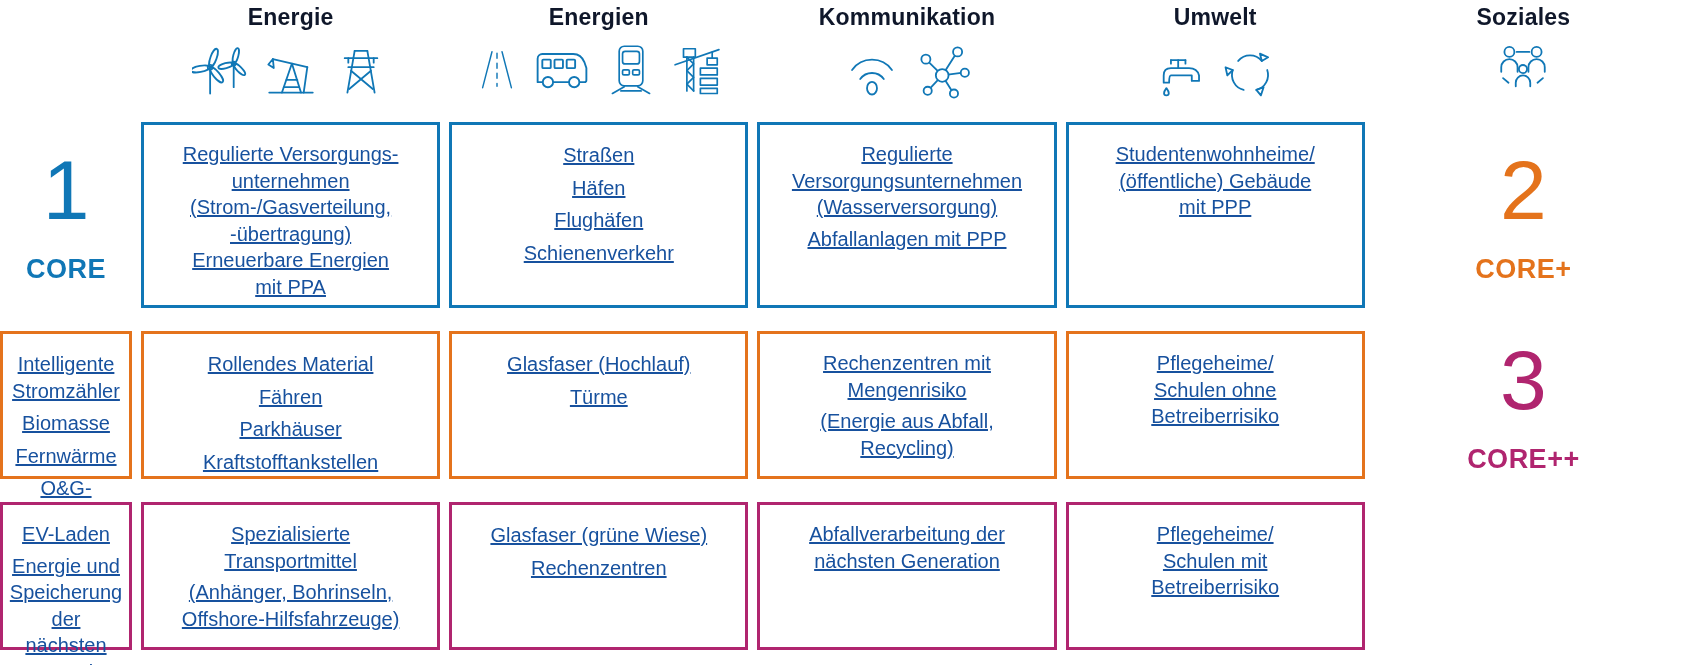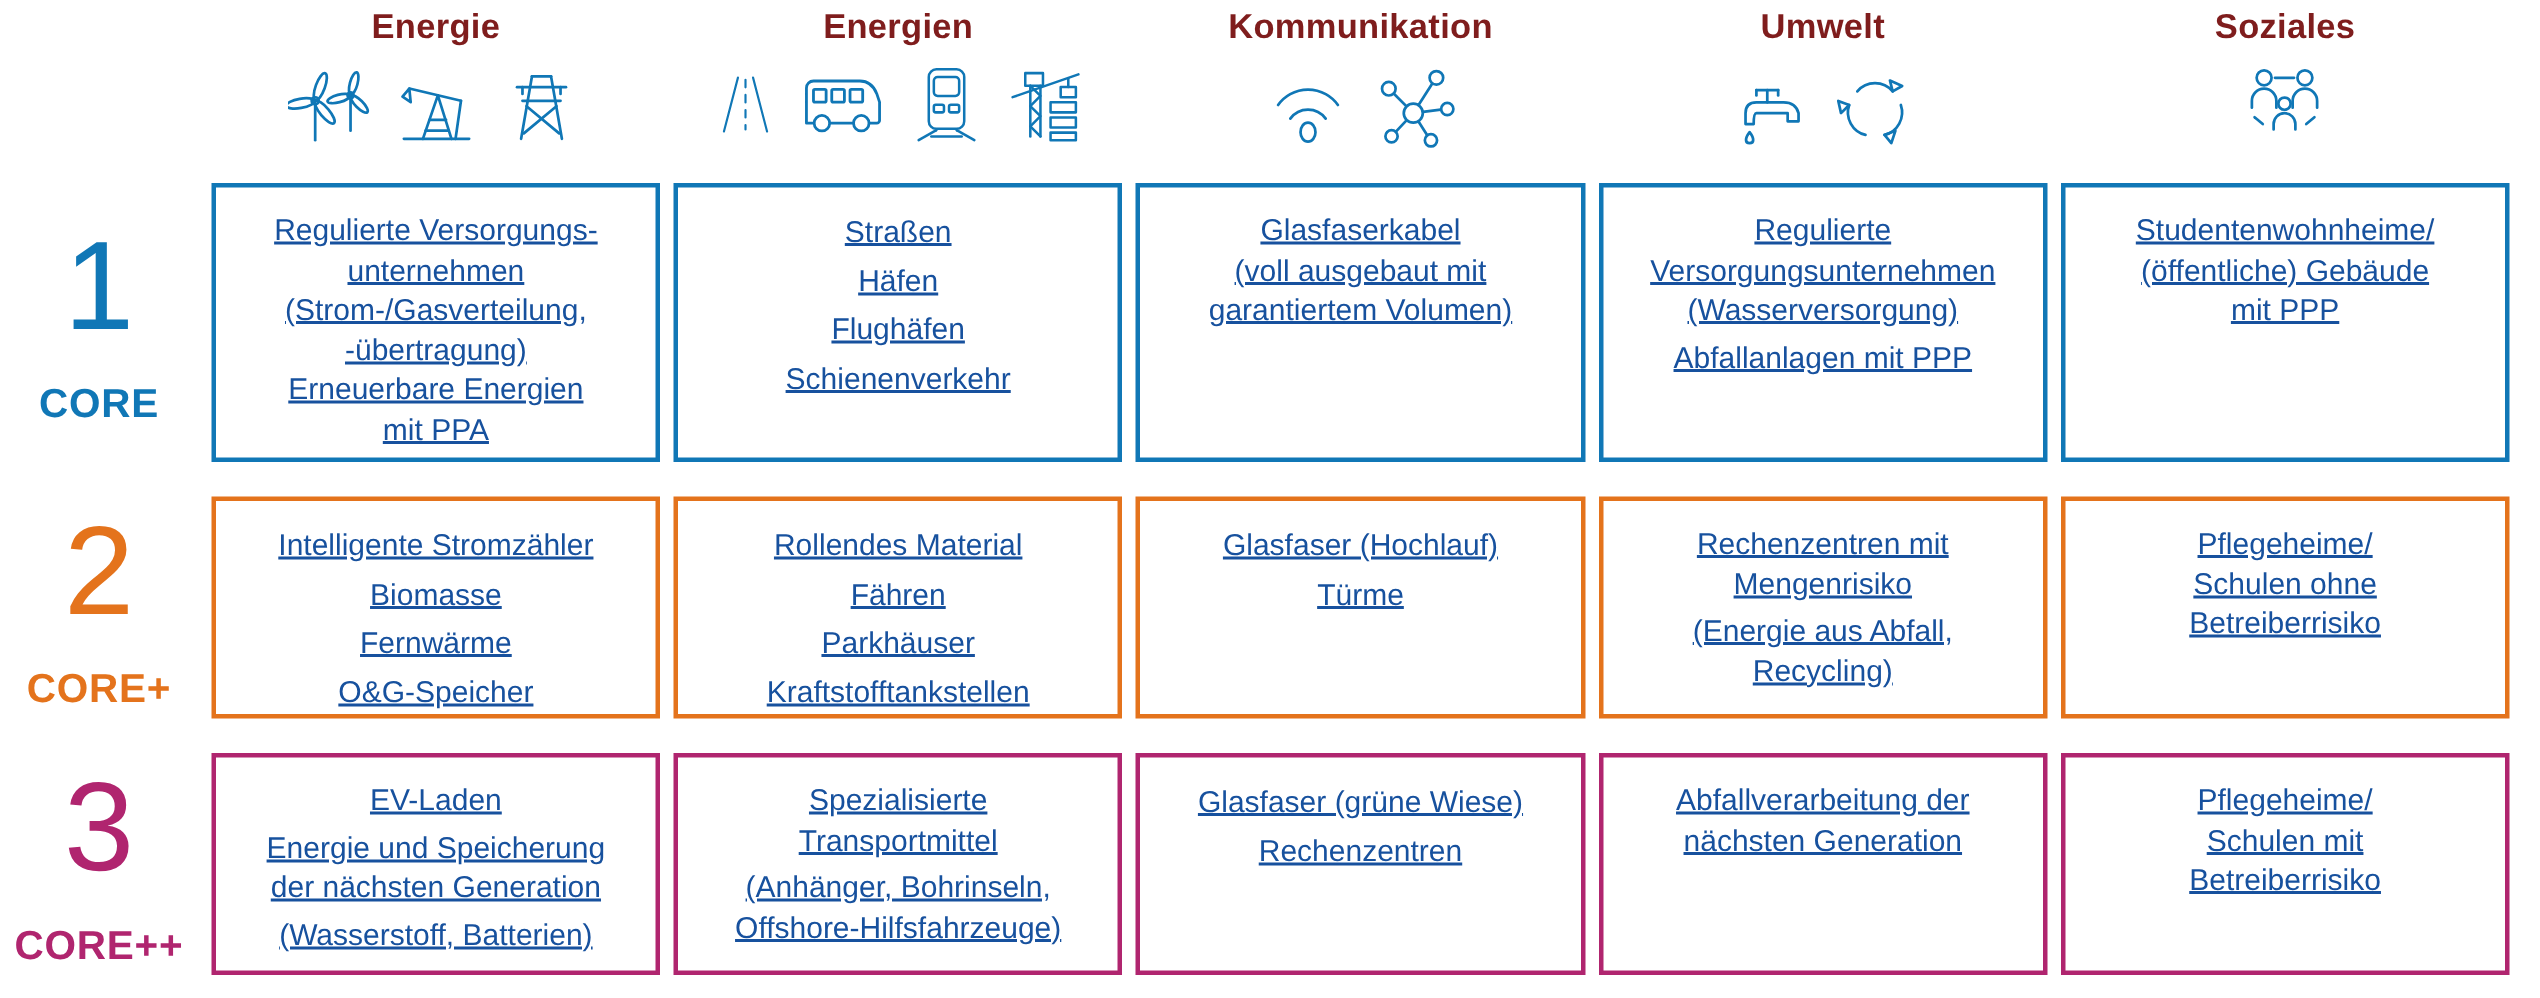--- a/index.html
+++ b/index.html
@@ -10,21 +10,21 @@
   .board {
     box-sizing:border-box;
     width:1693px; height:665px;
     display:grid;
     grid-template-columns:132px repeat(5, 1fr);
     grid-template-rows:97px 186px 148px 148px;
     column-gap:9px; row-gap:23px;
     padding:2px 20px 0 0;
   }
   .col-header { display:flex; flex-direction:column; justify-content:space-between; align-items:center; }
-  .col-title { font-weight:bold; font-size:23px; color:#7f1d1d; letter-spacing:0.2px; padding-top:2px; }
+  .col-title { font-weight:bold; font-size:23px; color:#0f172a; letter-spacing:0.2px; padding-top:2px; }
   .icon-row { display:flex; align-items:flex-end; gap:12px; }
   .icon { fill:none; stroke:#1077B6; stroke-width:2; stroke-linecap:round; stroke-linejoin:round; }
   .icon .fw { fill:#ffffff; }
 
   .row-label { display:flex; flex-direction:column; align-items:center; justify-content:center; line-height:1; }
   .row-number { font-size:84px; font-weight:400; }
   .row-tier { font-size:27px; font-weight:bold; margin-top:24px; letter-spacing:0.5px; }
 
   .cell {
     box-sizing:border-box;
@@ -205,25 +205,20 @@
 Erneuerbare Energien
 mit PPA</p>
     </div>
   <div class="cell row1 loose">
       <p>Straßen</p>
       <p>Häfen</p>
       <p>Flughäfen</p>
       <p>Schienenverkehr</p>
     </div>
   <div class="cell row1">
-      <p>Glasfaserkabel
-(voll ausgebaut mit
-garantiertem Volumen)</p>
-    </div>
-  <div class="cell row1">
       <p>Regulierte
 Versorgungsunternehmen
 (Wasserversorgung)</p>
       <p>Abfallanlagen mit PPP</p>
     </div>
   <div class="cell row1">
       <p>Studentenwohnheime/
 (öffentliche) Gebäude
 mit PPP</p>
     </div>

